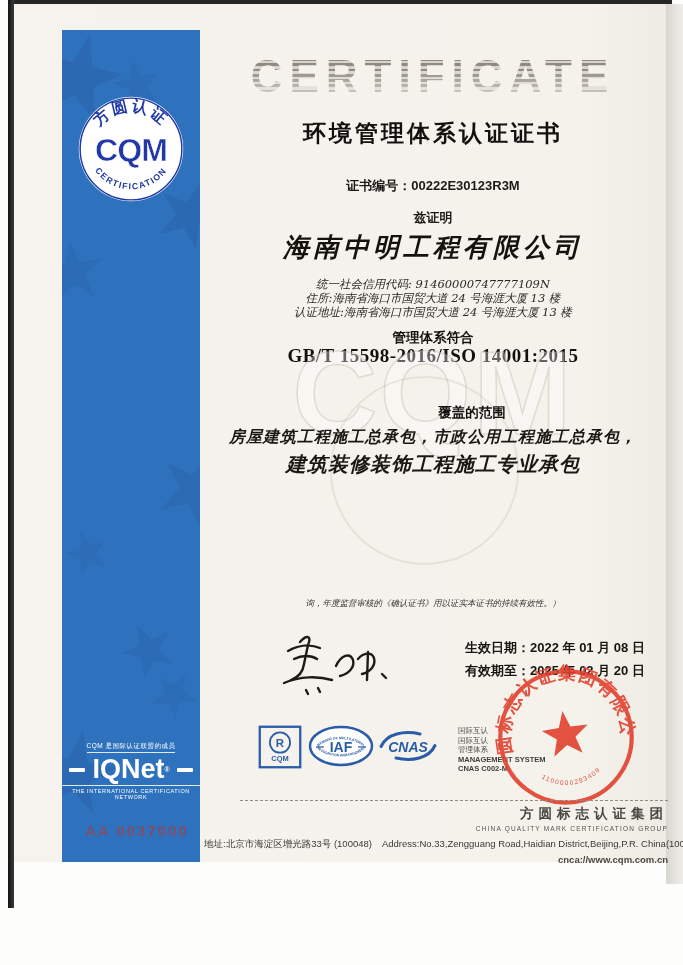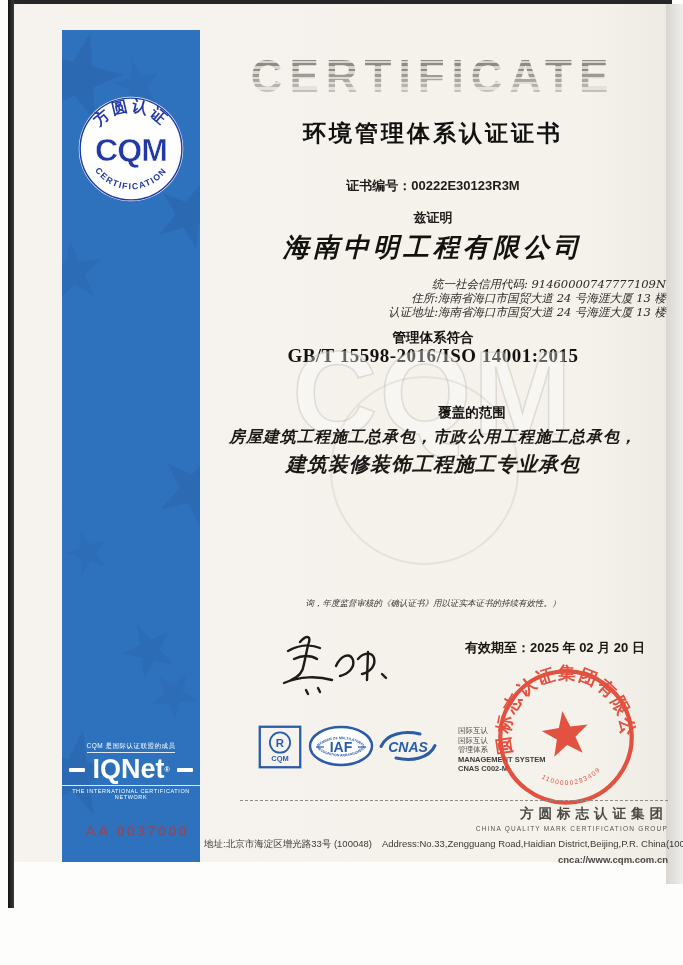--- a/index.html
+++ b/index.html
@@ -34,21 +34,21 @@
     top:50px;font-size:44px;font-weight:bold;letter-spacing:7px;line-height:44px;transform:scaleY(1.05);
     background:repeating-linear-gradient(180deg,#8f8b84 0px,#8f8b84 2.5px,#d9d5cd 2.5px,#d9d5cd 5px);
     -webkit-background-clip:text;background-clip:text;color:transparent;
     -webkit-mask-image:linear-gradient(180deg,#000 35%,rgba(0,0,0,.3) 100%);
             mask-image:linear-gradient(180deg,#000 35%,rgba(0,0,0,.3) 100%);
   }
   .title{top:114px;font-size:23px;font-weight:bold;letter-spacing:3px;color:#121110;}
   .certno{top:173px;font-size:13px;font-weight:bold;color:#1c1a18;}
   .certify{top:205px;font-size:13px;font-weight:bold;color:#1c1a18;}
   .company{top:226px;font-size:26px;letter-spacing:4px;color:#14120f;font-family:"DejaVu Serif","Liberation Serif",serif;font-style:italic;font-weight:bold;}
-  .smallkai{font-size:11.5px;color:#2a2825;font-family:"DejaVu Serif","Liberation Serif",serif;font-style:italic;text-align:right;}
+  .smallkai{font-size:11.5px;color:#2a2825;font-family:"DejaVu Serif","Liberation Serif",serif;font-style:italic;}
   .credit{top:273px;}
   .addr{top:287px;}
   .auditaddr{top:301px;}
   .conform{top:325px;font-size:13.5px;font-weight:bold;color:#151311;}
   .standard{top:341px;font-size:19px;font-weight:bold;font-family:"Liberation Serif",serif;color:#121110;letter-spacing:.5px;}
   .wm-cqm{top:330px;font-size:118px;font-weight:bold;letter-spacing:2px;color:rgba(255,255,255,.35);
     -webkit-text-stroke:1.5px rgba(185,178,164,.38);line-height:118px;pointer-events:none;}
   .wm-ring{position:absolute;left:130px;top:372px;width:185px;height:185px;border:2px solid rgba(175,167,150,.22);border-radius:50%;pointer-events:none;}
   .scope-label{top:400px;font-size:13.5px;font-weight:bold;color:#151311;padding-left:39px;}
   .scope1{top:423px;font-size:16px;letter-spacing:1px;color:#1a1815;font-family:"DejaVu Serif","Liberation Serif",serif;font-style:italic;font-weight:bold;}
@@ -151,20 +151,21 @@
         <path d="M 6,55 C 22,48 40,48 54,52"></path>
         <path d="M 58,38 C 63,27 72,24 75,32 C 77,40 70,46 62,48"></path>
         <path d="M 80,31 C 86,24 94,24 96,30 C 98,38 92,44 84,46"></path>
         <path d="M 90,24 L 89,52"></path>
         <path d="M 104,46 l 4,4"></path>
         <path d="M 28,62 l 2,4 M 40,60 l 2,4"></path>
       </g>
     </svg>
 
     <div class="dates">
+      <div>生效日期：2022 年 01 月 08 日</div>
       <div>有效期至：2025 年 02 月 20 日</div>
     </div>
   </div>
 
   <svg class="logo-rcqm" viewBox="0 0 50 50">
     <rect x="2" y="2" width="46" height="46" fill="none" stroke="#2a5ca8" stroke-width="2.6"></rect>
     <circle cx="25" cy="20" r="11.5" fill="none" stroke="#2a5ca8" stroke-width="2"></circle>
     <text x="25" y="25" text-anchor="middle" font-size="13" font-weight="bold" fill="#2a5ca8">R</text>
     <text x="25" y="41" text-anchor="middle" font-size="8.5" font-weight="bold" fill="#2a5ca8">CQM</text>
   </svg>

